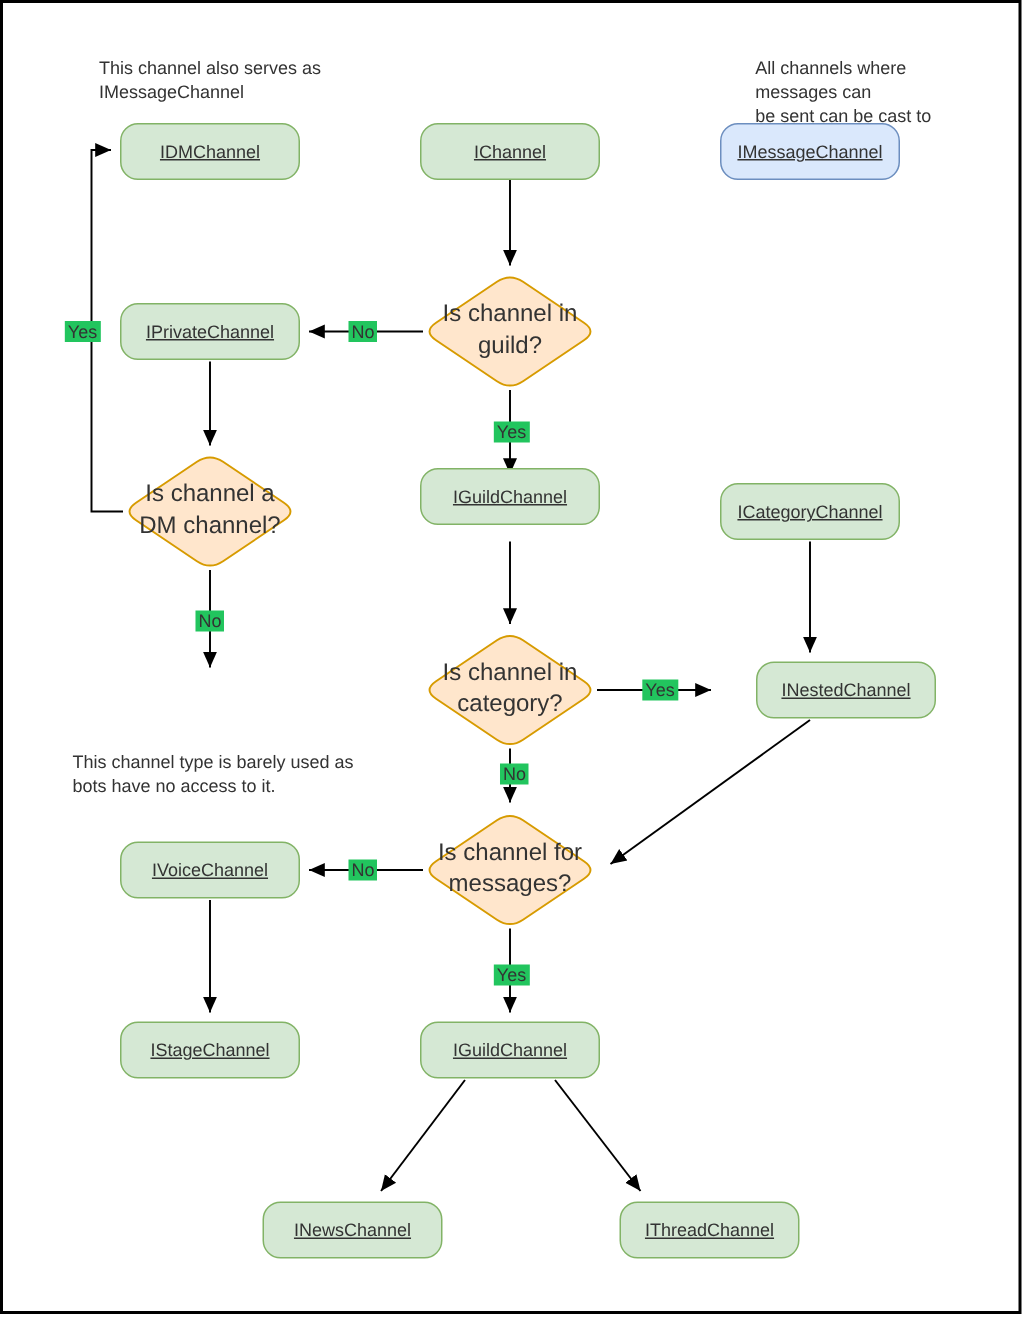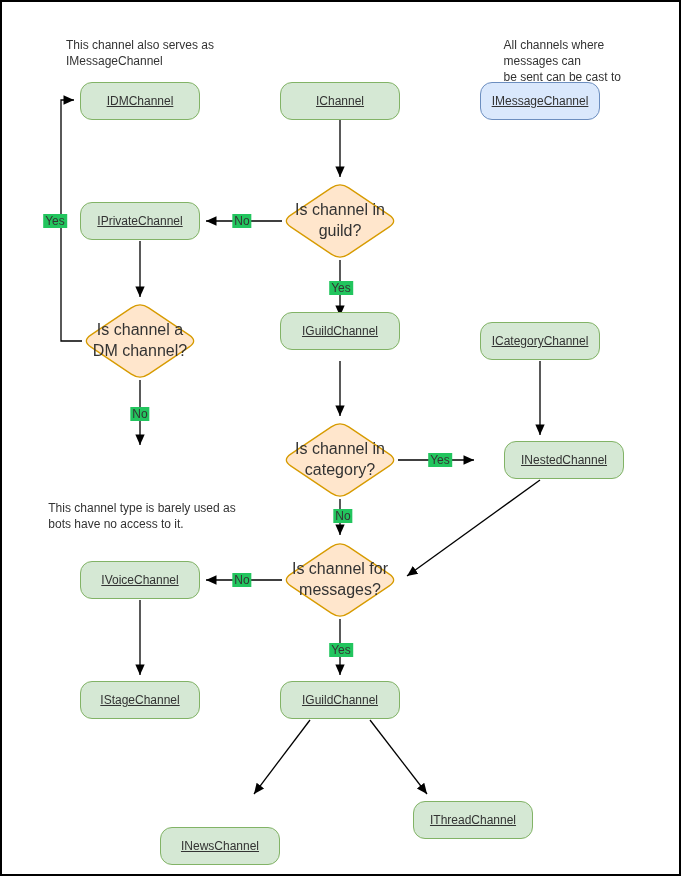--- a/index.html
+++ b/index.html
@@ -124,21 +124,21 @@
   <div class="node" style="left:80px; top:82px;">IDMChannel</div>
   <div class="node" style="left:280px; top:82px;">IChannel</div>
   <div class="node highlight" style="left:480px; top:82px;">IMessageChannel</div>
   <div class="node" style="left:80px; top:202px;">IPrivateChannel</div>
   <div class="node" style="left:280px; top:312px;">IGuildChannel</div>
   <div class="node" style="left:480px; top:322px;">ICategoryChannel</div>
   <div class="node" style="left:480px; top:441px;margin-left:24px;">INestedChannel</div>
   <div class="node" style="left:80px; top:681px;">IStageChannel</div>
   <div class="node" style="left:80px; top:561px;">IVoiceChannel</div>
   <div class="node" style="left:280px; top:681px;">IGuildChannel</div>
-  <div class="node" style="left:160px; top:801px;margin-top:26px;">INewsChannel</div>
+  <div class="node" style="left:175px; top:801px;">INewsChannel</div>
   <div class="node" style="left:400px; top:801px;margin-left:13px;">IThreadChannel</div>
 
   <div class="decision-label" style="left:340px; top:221px;">Is channel in
 guild?</div>
   <div class="decision-label" style="left:140px; top:341px;">Is channel a
 DM channel?</div>
   <div class="decision-label" style="left:340px; top:460px;">Is channel in
 category?</div>
   <div class="decision-label" style="left:340px; top:580px;">Is channel for
 messages?</div>

